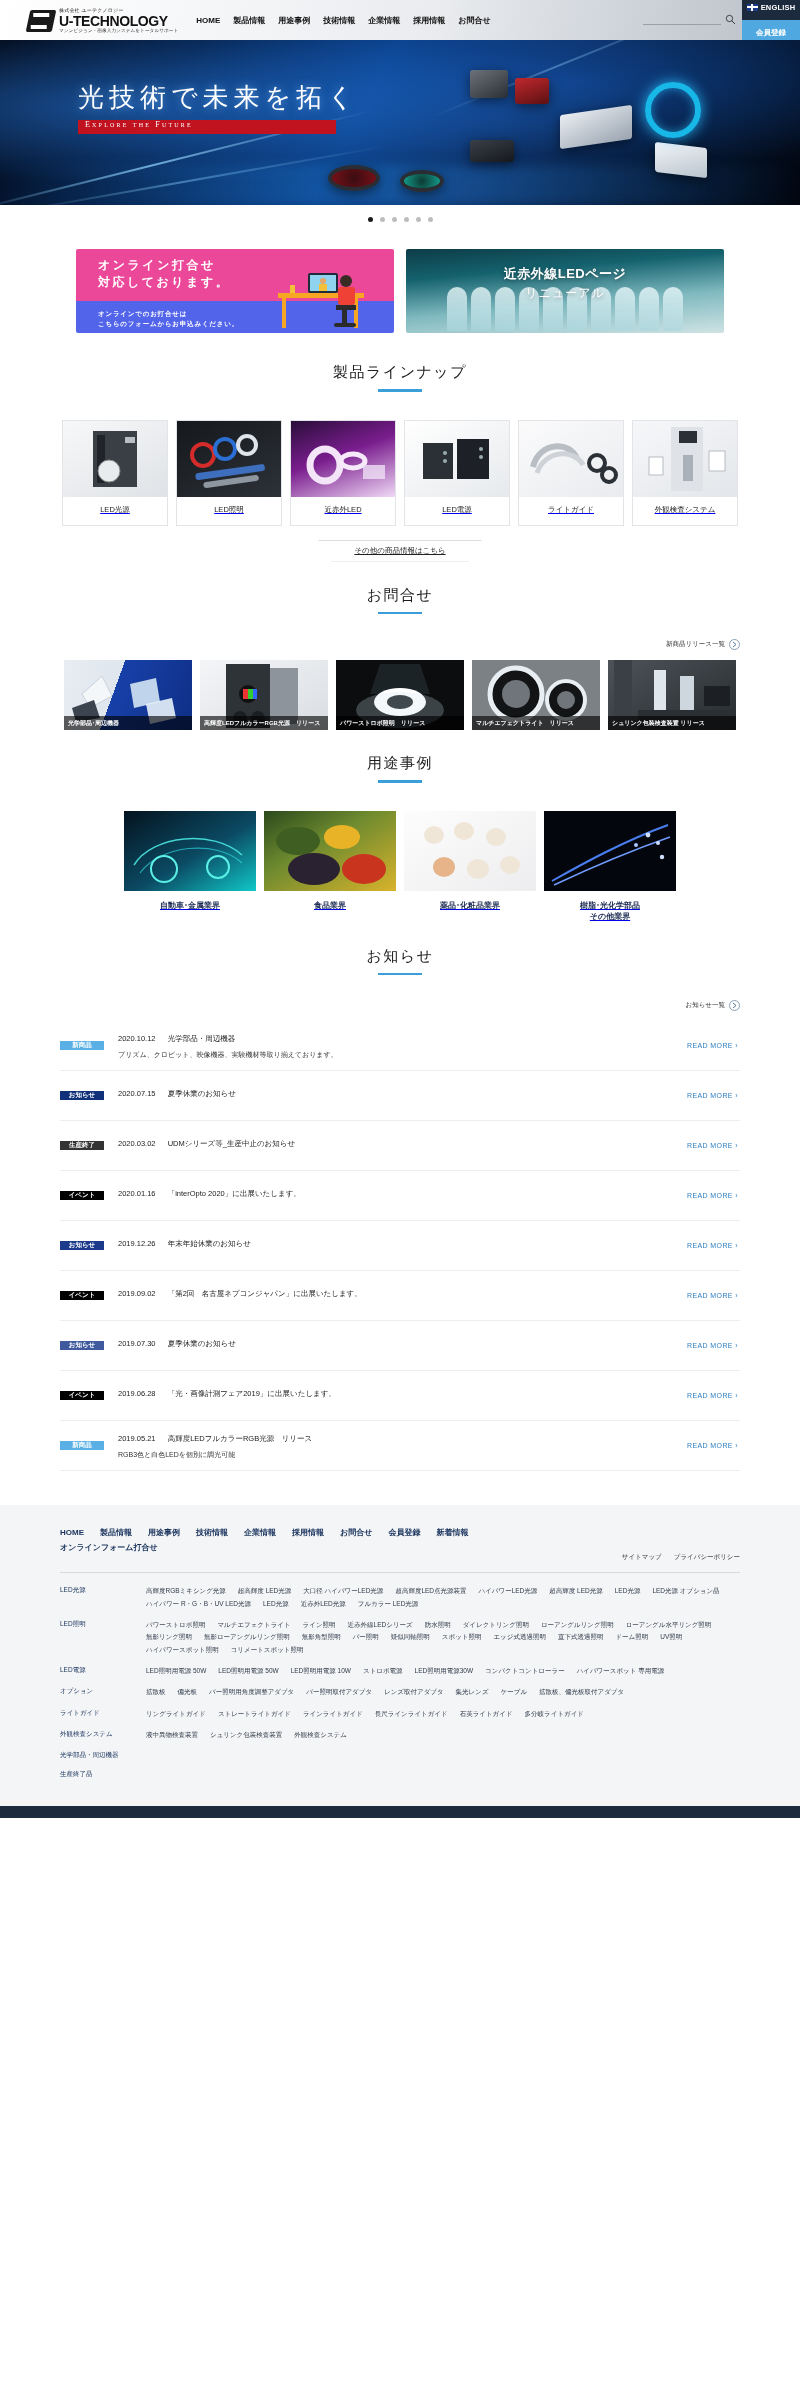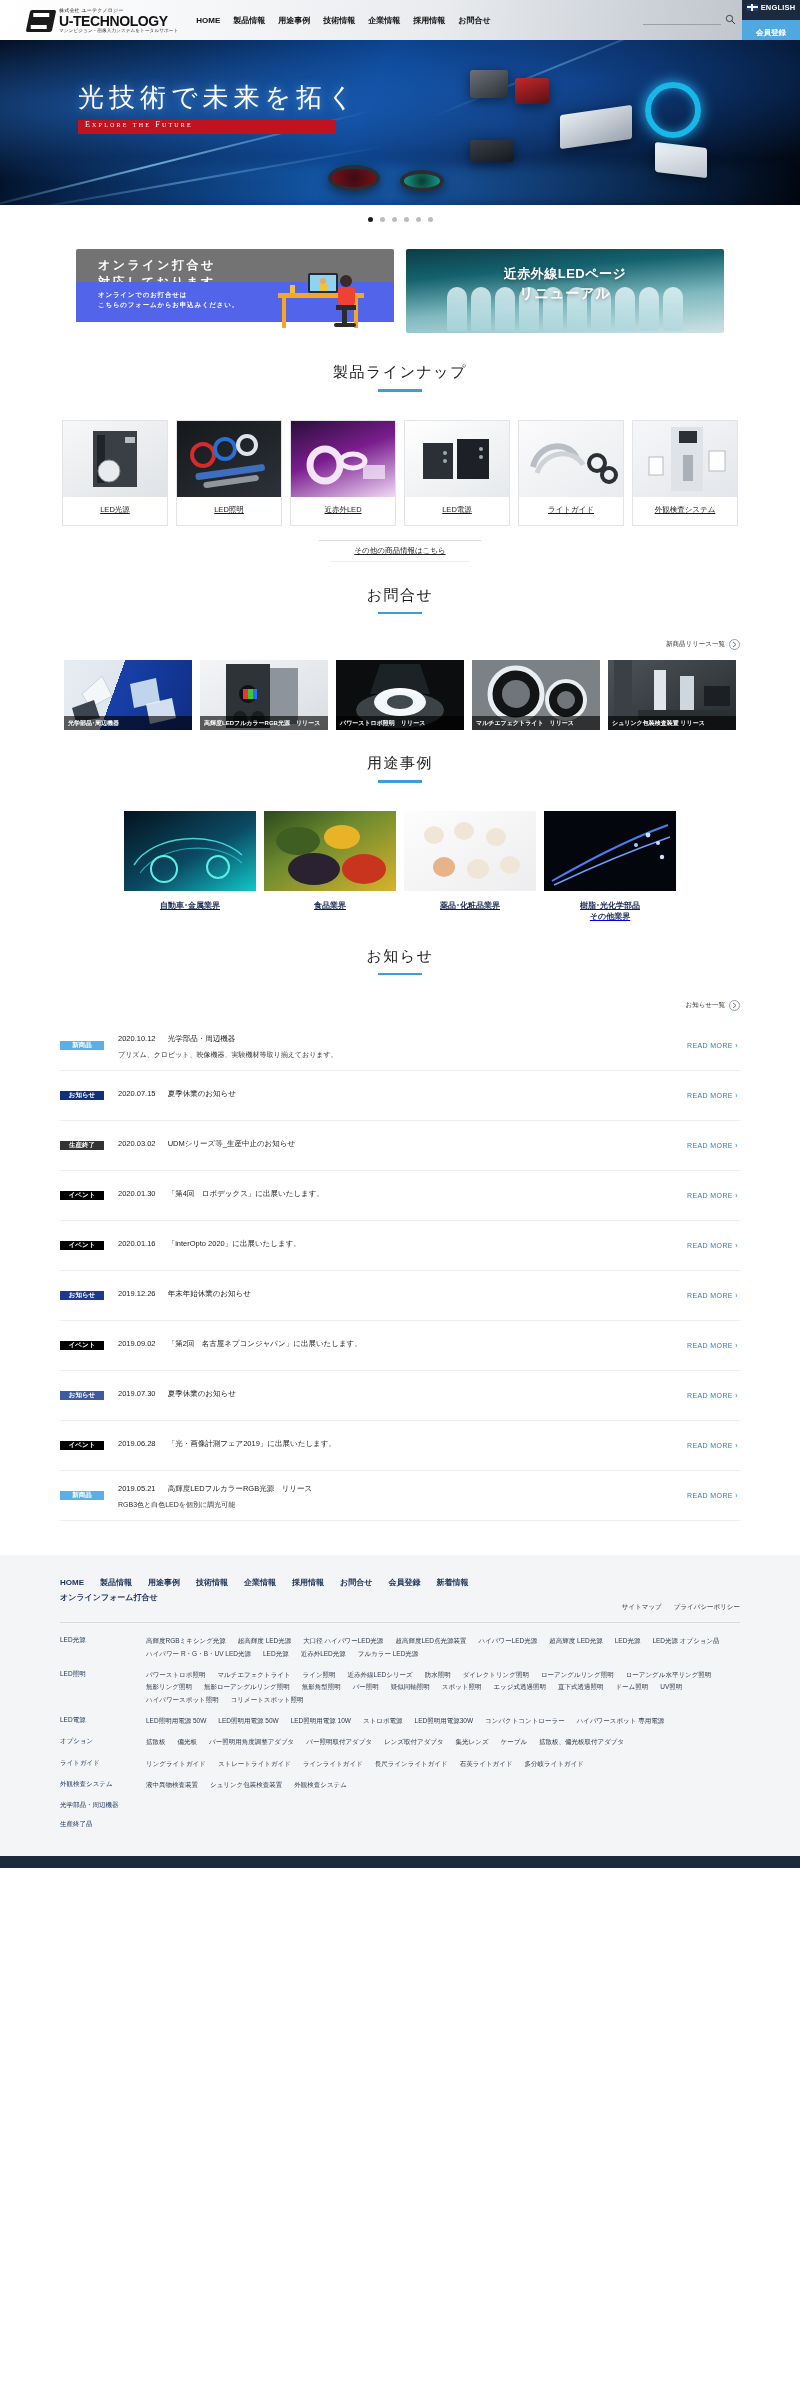--- a/index.html
+++ b/index.html
@@ -119,30 +119,30 @@
     border: 6px solid #17b7e8; box-shadow: 0 0 14px rgba(40,190,255,.9), inset 0 0 10px rgba(40,190,255,.6);
   }
 
   .dots { height: 28px; display: flex; align-items: center; justify-content: center; gap: 7px; background: #fff; }
   .dot { width: 5px; height: 5px; border-radius: 50%; background: #bdbdbd; }
   .dot.active { background: #1a1a1a; }
 
   
   .banners { display: flex; gap: 12px; justify-content: center; padding: 16px 0 6px; }
   .bn { width: 318px; height: 84px; border-radius: 2px; overflow: hidden; position: relative; display: block; }
-  .bn1-top { height: 33px; background: #737373; position: relative; }
+  .bn1-top { height: 52px; background: #ec4899; position: relative; }
   .bn1-bot { height: 40px; background: #5264ea; position: relative; }
   .bn1-t1 { position: absolute; left: 22px; top: 8px; color: #fff; font-size: 12px; font-weight: bold; letter-spacing: 2.5px; line-height: 1.45; }
   .bn1-t2 { position: absolute; left: 22px; top: 8px; color: #fff; font-size: 6.5px; font-weight: bold; letter-spacing: .8px; line-height: 1.6; }
   .bn1-art { position: absolute; right: 12px; bottom: 0; width: 108px; height: 74px; }
   .bn2 {
     background: linear-gradient(175deg,#0d3c46 0%,#14626e 28%,#7fb9bf 62%,#cfe3e4 100%);
   }
   .bn2-t1 { position: absolute; left: 0; right: 0; top: 16px; text-align: center; color: #fff; font-size: 13px; font-weight: bold; letter-spacing: .5px; text-shadow: 0 1px 4px rgba(0,0,0,.45); }
-  .bn2-t2 { position: absolute; left: 0; right: 0; top: 36px; text-align: center; color: #fff; font-size: 14px; font-weight: bold; letter-spacing: 1px; text-shadow: 0 1px 4px rgba(0,0,0,.45); }
+  .bn2-t2 { position: absolute; left: 0; right: 0; top: 36px; text-align: center; color: #fff; font-size: 12px; font-weight: normal; letter-spacing: 1px; text-shadow: 0 1px 4px rgba(0,0,0,.45); }
   .led-row { position: absolute; left: 0; bottom: 0; width: 100%; height: 46px; display: flex; justify-content: center; gap: 4px; opacity: .85; }
   .led-bulb { width: 20px; height: 44px; background: linear-gradient(180deg, rgba(235,248,250,.95), rgba(170,215,222,.75)); border-radius: 10px 10px 2px 2px; filter: blur(.6px); }
 
   
   .sec { padding-top: 24px; }
   .sec-h { text-align: center; position: relative; padding-bottom: 10px; }
   .sec-h h2 { font-size: 15px; font-weight: normal; color: #1b1b1b; letter-spacing: 1.5px; }
   .sec-h .bar { width: 44px; height: 2.5px; background: #3a9fd8; margin: 7px auto 0; }
   .sec-h .hr { position: absolute; left: 0; right: 0; bottom: 0; height: 1px; background: #e4e6e9; z-index: -1; }
 
@@ -581,31 +581,20 @@
         <div class="news-body">
           <div class="news-meta">
             <span class="date">2020.03.02</span>
             <span>UDMシリーズ等_生産中止のお知らせ</span>
           </div>
           <div class="news-desc"></div>
         </div>
         <div class="news-more">READ MORE ›</div>
       </div>
 
-      <div class="news-row">
-        <div class="news-badge" style="background:#000000">イベント</div>
-        <div class="news-body">
-          <div class="news-meta">
-            <span class="date">2020.01.30</span>
-            <span>「第4回　ロボデックス」に出展いたします。</span>
-          </div>
-          <div class="news-desc"></div>
-        </div>
-        <div class="news-more">READ MORE ›</div>
-      </div>
 
       <div class="news-row">
         <div class="news-badge" style="background:#000000">イベント</div>
         <div class="news-body">
           <div class="news-meta">
             <span class="date">2020.01.16</span>
             <span>「interOpto 2020」に出展いたします。</span>
           </div>
           <div class="news-desc"></div>
         </div>

